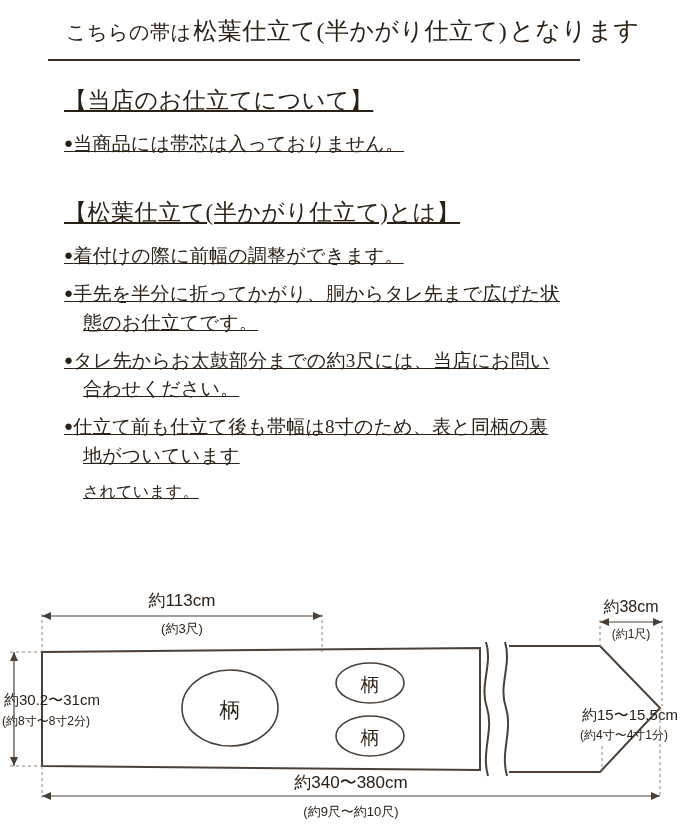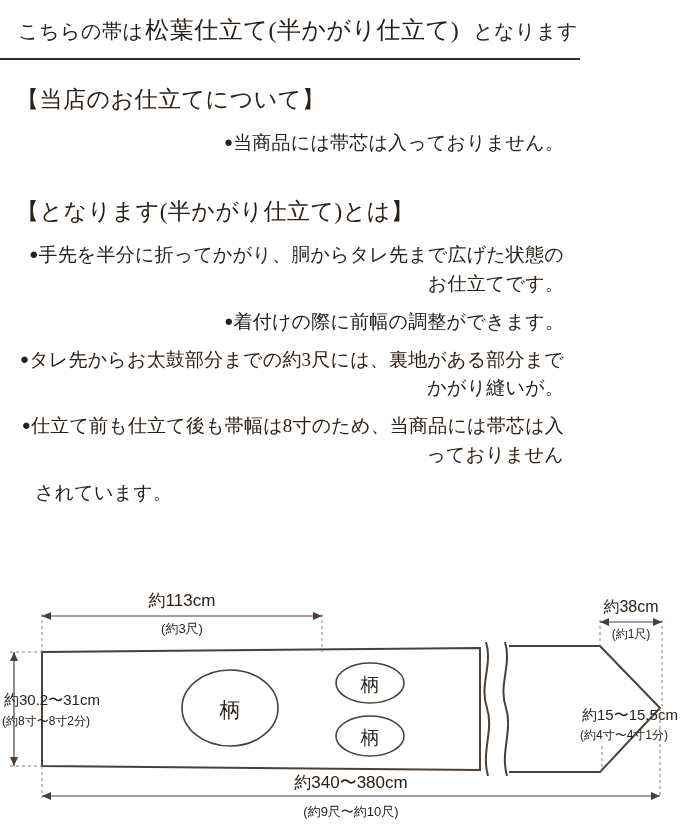--- a/index.html
+++ b/index.html
@@ -3,56 +3,55 @@
 <meta charset="utf-8">
 <style>
   html,body{margin:0;padding:0;}
   body{
     width:700px;height:840px;
     background:#ffffff;
     font-family:"Liberation Serif","DejaVu Serif",serif;
     color:#2b2016;
     overflow:hidden;
   }
-  .page{position:relative;width:580px;height:840px;box-sizing:border-box;}
+  .page{position:relative;width:580px;height:840px;box-sizing:border-box;padding-left:48px;}
 
   
   .header{
     padding:14px 14px 12px 18px;
     border-bottom:2px solid #3a2d22;
     display:flex;align-items:baseline;flex-wrap:nowrap;
     white-space:nowrap;
   }
   .header .small{font-size:20px;letter-spacing:0.5px;}
   .header .big{font-size:24px;letter-spacing:0.5px;margin:0 2px;}
-  .header .tail{font-size:20px;letter-spacing:0.5px;margin-left:12px;}
+  .header .tail{font-size:25px;letter-spacing:0.5px;}
 
   
-  .section{padding:0 16px;}
+  .section{padding:0 16px;text-decoration:underline;}
   .sec-title{
     font-size:23px;
     margin:22px 0 14px 0;
     letter-spacing:0.5px;
   }
   .sec1-title{margin-top:24px;}
   .sec2-title{margin-top:38px;}
 
   ul.bullets{list-style:none;margin:0;padding:0;}
   ul.bullets li{
     font-size:19px;
     line-height:1.52;
     margin:0 0 9px 0;
     text-indent:-19px;
     padding-left:19px;
     letter-spacing:0.2px;
-    text-align:right;
   }
   ul.bullets li .dot{font-size:15px;vertical-align:2px;}
   .cont-line{
-    font-size:19px;
+    font-size:16px;
     line-height:1.52;
     padding-left:19px;
     margin:0 0 9px 0;
     letter-spacing:0.2px;
   }
 
   
   .diagram{
     position:absolute;
     left:0;top:580px;
@@ -72,26 +71,26 @@
   </div>
 
   <div class="section">
     <div class="sec-title sec1-title">【当店のお仕立てについて】</div>
     <ul class="bullets">
       <li><span class="dot">●</span><span>当商品には帯芯は入っておりません。</span></li>
     </ul>
   </div>
 
   <div class="section">
-    <div class="sec-title sec2-title">【となります(半かがり仕立て)とは】</div>
+    <div class="sec-title sec2-title">【松葉仕立て(半かがり仕立て)とは】</div>
     <ul class="bullets">
+      <li><span class="dot">●</span><span>着付けの際に前幅の調整ができます。</span></li>
       <li><span class="dot">●</span><span>手先を半分に折ってかがり、胴からタレ先まで広げた状態のお仕立てです。</span></li>
-      <li><span class="dot">●</span><span>着付けの際に前幅の調整ができます。</span></li>
-      <li><span class="dot">●</span><span>タレ先からお太鼓部分までの約3尺には、裏地がある部分までかがり縫いが。</span></li>
-      <li><span class="dot">●</span><span>仕立て前も仕立て後も帯幅は8寸のため、当商品には帯芯は入っておりません</span></li>
+      <li><span class="dot">●</span><span>タレ先からお太鼓部分までの約3尺には、当店にお問い合わせください。</span></li>
+      <li><span class="dot">●</span><span>仕立て前も仕立て後も帯幅は8寸のため、表と同柄の裏地がついています</span></li>
     </ul>
     <div class="cont-line">されています。</div>
   </div>
 
   <div class="diagram">
     <svg width="700" height="260" viewBox="0 0 700 260" xmlns="http://www.w3.org/2000/svg">
 
       <path d="M42 72 L480 68 L480 190 L42 186 Z" fill="#ffffff" stroke="#4a4038" stroke-width="2"></path>
 
       <path d="M486 62 C493 85, 479 105, 487 128 C494 150, 481 172, 488 196" fill="none" stroke="#4a4038" stroke-width="2"></path>

